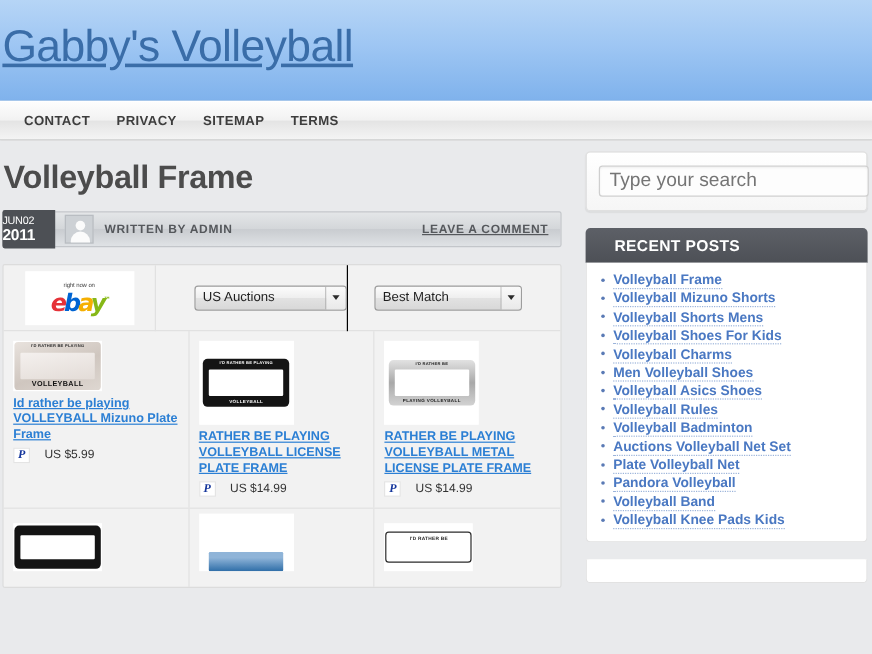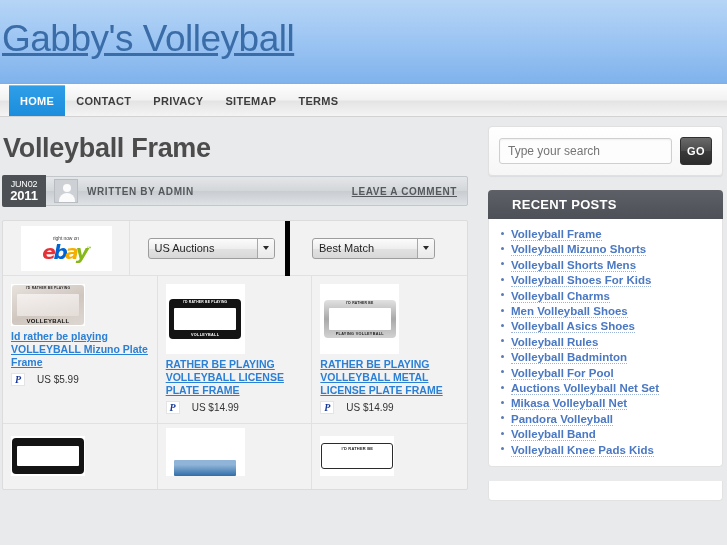--- a/index.html
+++ b/index.html
@@ -89,21 +89,20 @@
     display: flex;
     align-items: center;
   }
   #date-badge {
     width: 44px; height: 32px;
     margin-top: -1px; margin-left: -1px;
     background: #4d5055;
     color: #ffffff;
     display: flex; flex-direction: column;
     justify-content: center;
-    align-items: center;
     line-height: 1;
     border-radius: 2px 0 0 2px;
   }
   #date-badge .d-top { font-size: 9px; letter-spacing: -0.2px; }
   #date-badge .d-year { font-size: 13px; font-weight: bold; letter-spacing: -0.2px; }
   #avatar {
     width: 24px; height: 24px;
     margin-left: 8px;
     background: #cdd1d5;
     border: 1px solid #b9bdc2;
@@ -176,21 +175,21 @@
     letter-spacing: -2.5px;
     line-height: 1;
   }
   #ebay-logo .e { color: #e53238; }
   #ebay-logo .b { color: #0064d2; }
   #ebay-logo .a { color: #f5af02; }
   #ebay-logo .y { color: #86b817; }
   #ebay-logo .tm { font-size: 6px; color: #86b817; vertical-align: super; }
 
   .sel-cell { display: flex; align-items: center; }
-  #cat-cell { width: 160px; justify-content: center; padding-left: 7px; border-right: 5px solid #000000; height: 55px; }
+  #cat-cell { width: 160px; justify-content: flex-end; padding-left: 7px; border-right: 1px solid #000000; height: 55px; }
   #sort-cell { flex: 1; justify-content: flex-start; padding-left: 22px; height: 55px; }
 
   .fake-select {
     position: relative;
     height: 21px;
     background: linear-gradient(to bottom, #fcfcfc 0%, #eeeeee 50%, #e2e2e2 51%, #d8d8d8 100%);
     border: 1px solid #9d9d9d;
     border-radius: 3px;
     display: flex; align-items: center;
     font-size: 11px;
@@ -311,21 +310,21 @@
     padding: 10px;
     display: flex;
     align-items: center;
   }
   #search-input {
     flex: 1;
     height: 26px;
     border: 1px solid #cfcfcf;
     border-radius: 3px;
     background: #fdfdfd;
-    font-size: 12px;
+    font-size: 16px;
     color: #6a6a6a;
     padding: 0 8px;
     font-family: "Liberation Sans", sans-serif;
     box-shadow: inset 0 1px 2px rgba(0,0,0,0.06);
   }
   #search-go {
     margin-left: 8px;
     width: 48px; height: 28px;
     border: 1px solid #303030;
     border-radius: 3px;
@@ -384,21 +383,20 @@
   #recent-search-widget .widget-head { border-radius: 4px 4px 0 0; }
 </style>
 </head>
 <body>
 
 <div id="site-header">
   <a id="site-title" href="#">Gabby's Volleyball</a>
 </div>
 
 <div id="main-nav">
-  <a class="nav-item active" href="#">HOME</a>
   <a class="nav-item" href="#">CONTACT</a>
   <a class="nav-item" href="#">PRIVACY</a>
   <a class="nav-item" href="#">SITEMAP</a>
   <a class="nav-item" href="#">TERMS</a>
 </div>
 
 <div id="page">
 
   <div id="content-col">
 
@@ -532,23 +530,22 @@
         <ul id="recent-posts-list">
             <li><a href="#">Volleyball Frame</a></li>
             <li><a href="#">Volleyball Mizuno Shorts</a></li>
             <li><a href="#">Volleyball Shorts Mens</a></li>
             <li><a href="#">Volleyball Shoes For Kids</a></li>
             <li><a href="#">Volleyball Charms</a></li>
             <li><a href="#">Men Volleyball Shoes</a></li>
             <li><a href="#">Volleyball Asics Shoes</a></li>
             <li><a href="#">Volleyball Rules</a></li>
             <li><a href="#">Volleyball Badminton</a></li>
-            <li><a href="#">Volleyball For Pool</a></li>
             <li><a href="#">Auctions Volleyball Net Set</a></li>
-            <li><a href="#">Mikasa Volleyball Net</a></li>
+            <li><a href="#">Plate Volleyball Net</a></li>
             <li><a href="#">Pandora Volleyball</a></li>
             <li><a href="#">Volleyball Band</a></li>
             <li><a href="#">Volleyball Knee Pads Kids</a></li>
           </ul>
       </div>
     </div>
 
     <div class="widget" id="recent-search-widget">
       <div class="widget-body" style="min-height:20px;"></div>
     </div>

